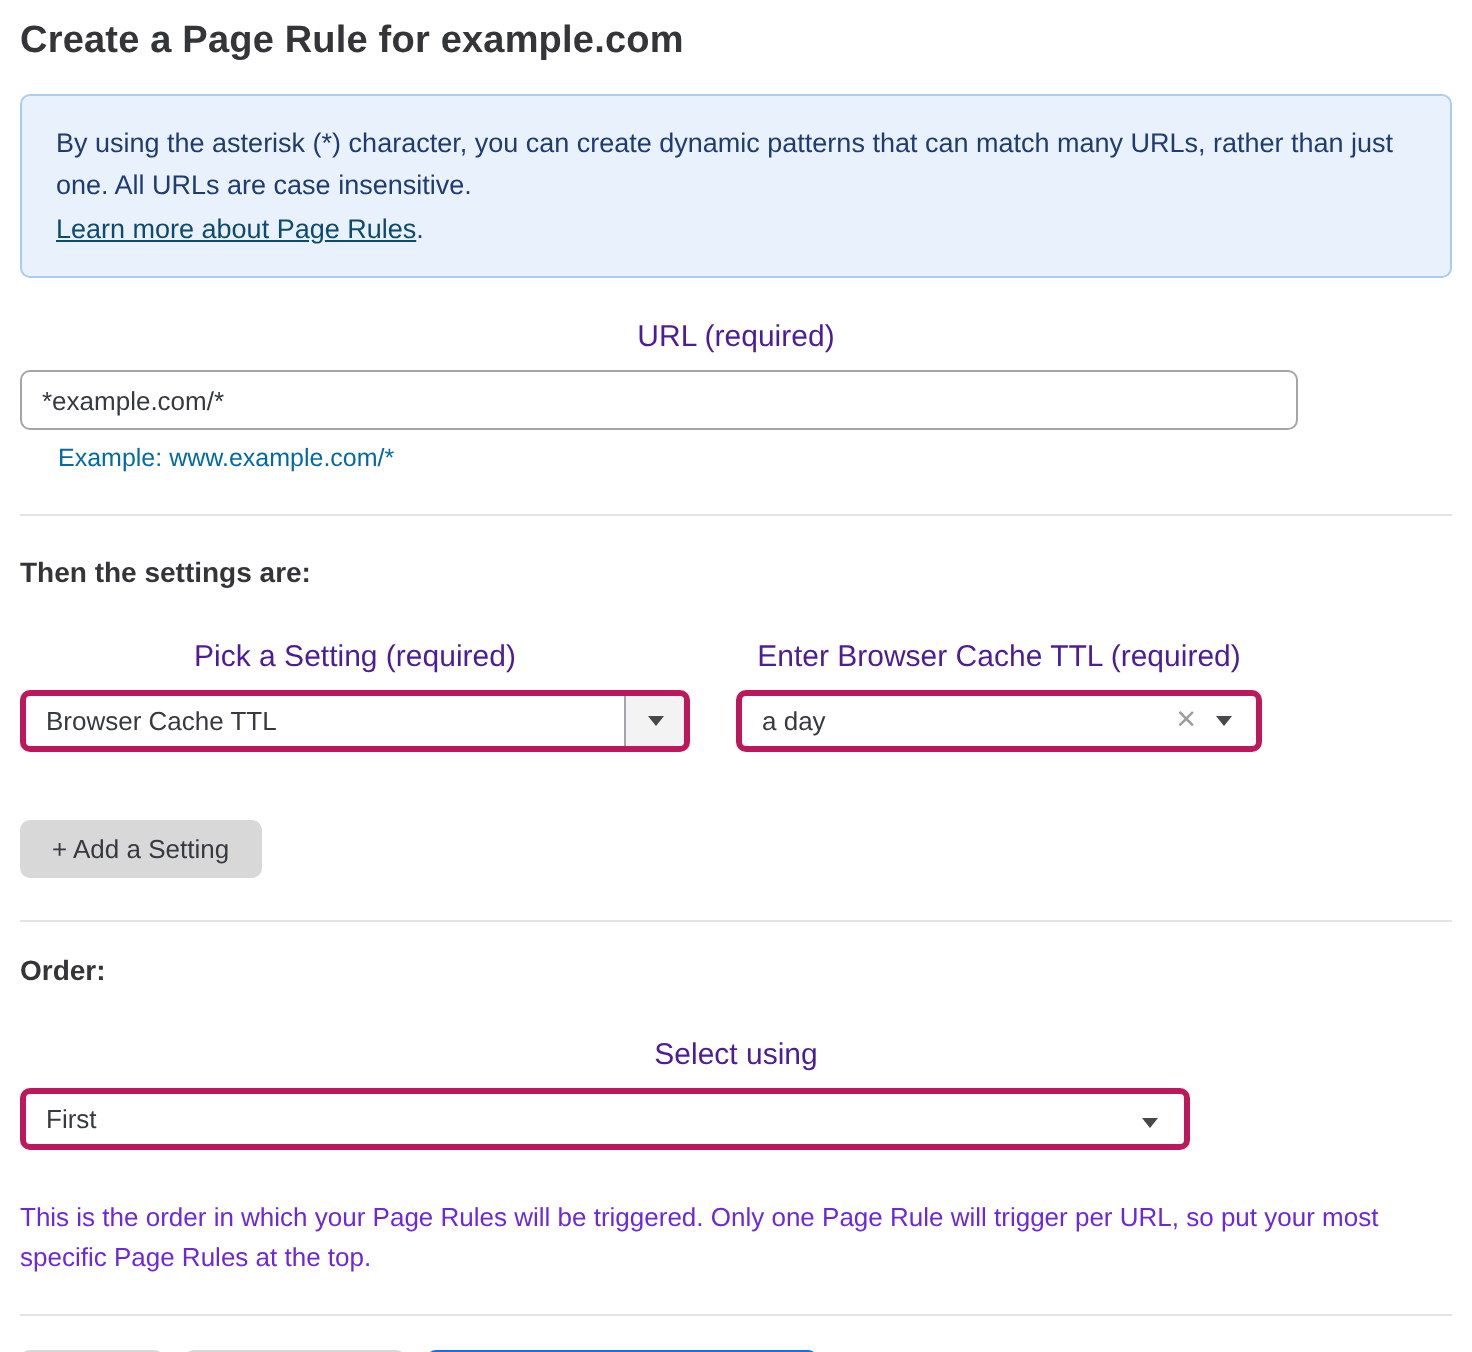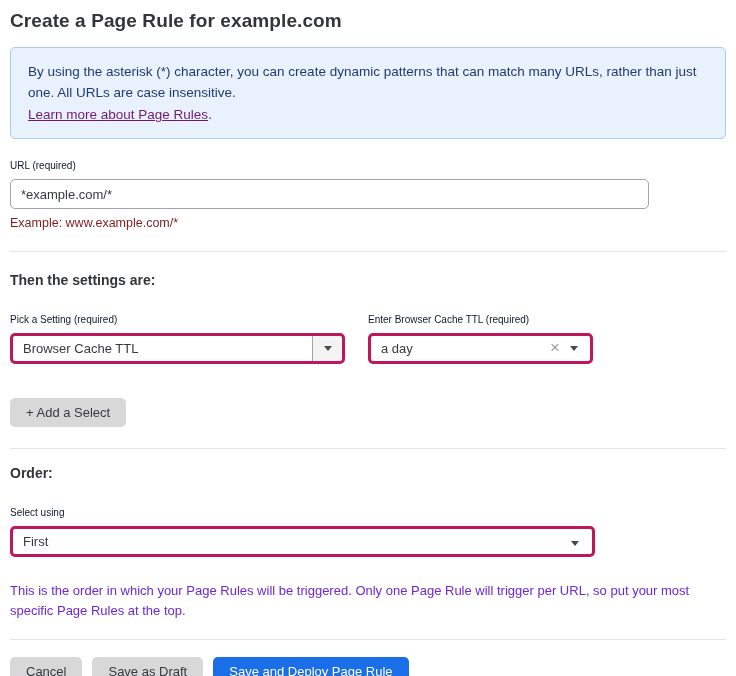--- a/index.html
+++ b/index.html
@@ -25,47 +25,49 @@
     border-radius: 5px;
     padding: 12px 17px 13px 17px;
     color: #1e3c71;
     font-size: 13.5px;
     line-height: 21px;
   }
   .info-heading { font-weight: 700; }
   .info-body { margin-top: 1px; }
   .info-link-line { margin-top: 1px; }
   .info-link {
-    color: #701a75;
+    color: #0c4a6e;
     text-decoration: underline;
     cursor: pointer;
   }
   .field-label {
     margin-top: 21px;
-    font-size: 10px;
-    color: #0f172a;
+    font-size: 15px;
+    color: #4c1d95;
+    text-align: center;
   }
   .text-input {
     display: block;
     margin-top: 8px;
     width: 639px;
     height: 30px;
     border: 1px solid #a3a5a8;
     border-radius: 5px;
     padding: 0 10px;
     font-family: "Liberation Sans", sans-serif;
     font-size: 13px;
     color: #36393f;
     background: #fff;
     outline: none;
   }
   .helper-text {
     margin-top: 7px;
     font-size: 12.5px;
-    color: #7f1d1d;
+    color: #0369a1;
+    margin-left: 19px;
   }
   .divider {
     border: none;
     border-top: 1px solid #e4e4e4;
     margin-top: 21px;
   }
   .section-heading {
     margin-top: 20px;
     font-size: 14px;
     font-weight: 700;
@@ -100,21 +102,21 @@
   .select-split .arrow-cell {
     width: 30px;
     align-self: stretch;
     border-left: 1px solid #a3a5a8;
     background: #f3f3f3;
     border-radius: 0 4px 4px 0;
     display: flex;
     align-items: center;
     justify-content: center;
   }
-  .select-ttl { width: 225px; }
+  .select-ttl { width: 263px; }
   .select-full { width: 585px; }
   .chevron {
     width: 0; height: 0;
     border-left: 4.5px solid transparent;
     border-right: 4.5px solid transparent;
     border-top: 5.5px solid #46484c;
     display: inline-block;
   }
   .clear-x {
     color: #9a9ca0;
@@ -199,21 +201,21 @@
   <div class="settings-col">
     <div class="field-label">Enter Browser Cache TTL (required)</div>
     <div class="select-box select-ttl">
       <span class="select-value">a day</span>
       <span class="clear-x">×</span>
       <span class="chevron ttl-arrow"></span>
     </div>
   </div>
 </div>
 
-<button class="btn btn-gray add-setting-btn">+ Add a Select</button>
+<button class="btn btn-gray add-setting-btn">+ Add a Setting</button>
 
 <hr class="divider">
 
 <h2 class="section-heading" style="margin-top:16px;">Order:</h2>
 
 <div class="field-label order-label">Select using</div>
 <div class="select-box select-full">
   <span class="select-value">First</span>
   <span class="chevron full-arrow"></span>
 </div>

